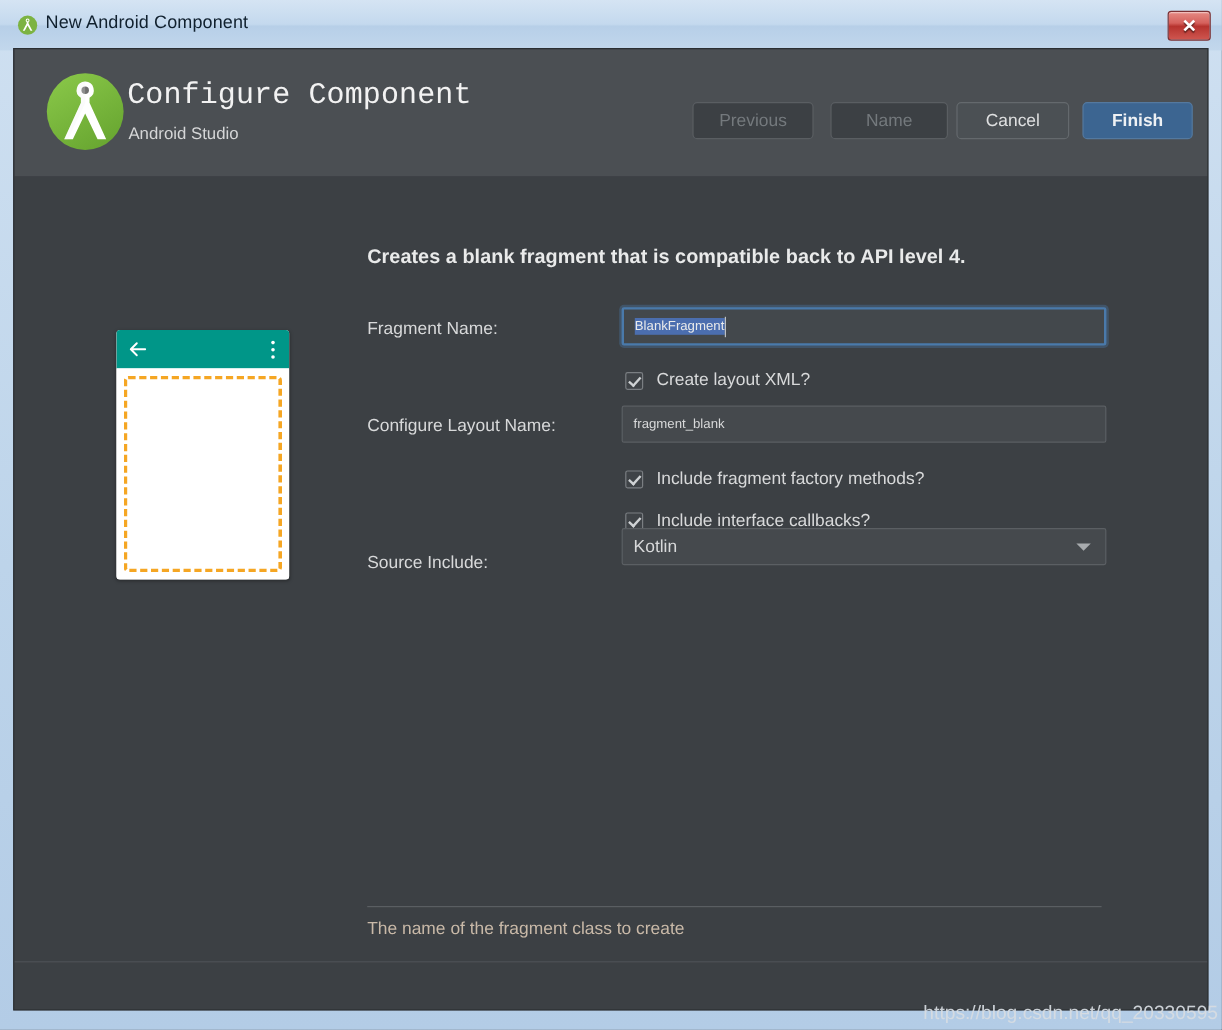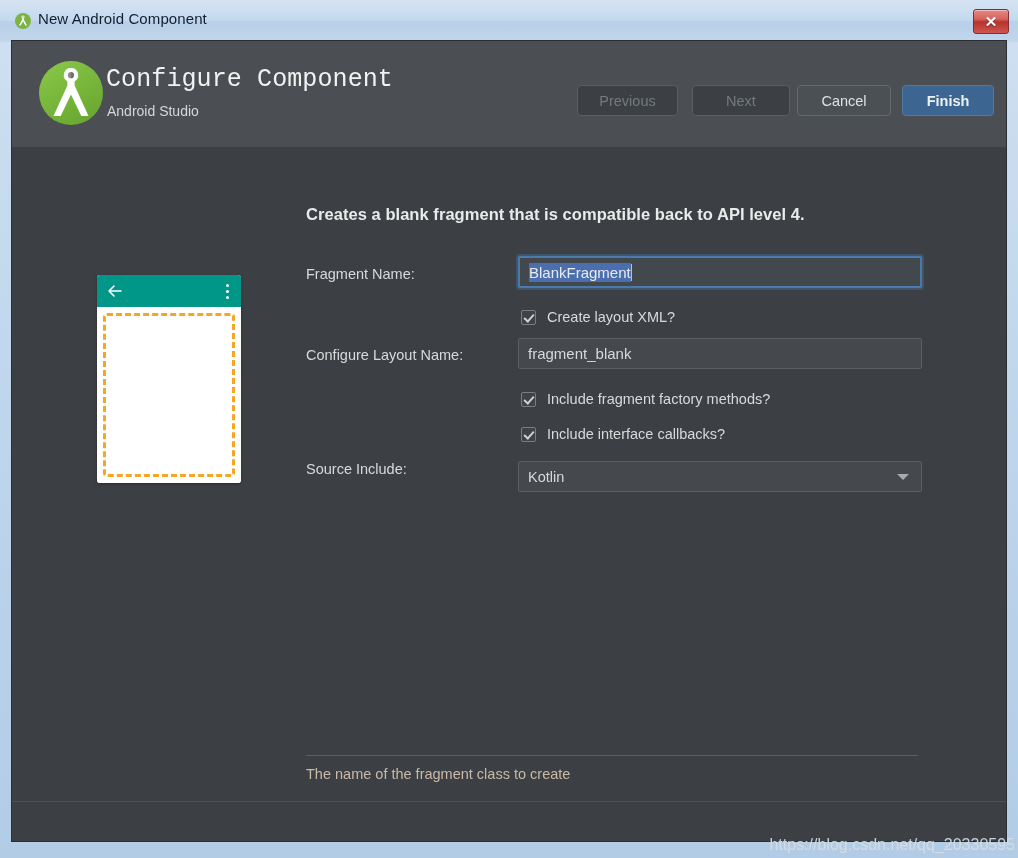--- a/index.html
+++ b/index.html
@@ -190,21 +190,21 @@
     font-size: 14.5px;
     color: #d8d9da;
     white-space: nowrap;
   }
   .textfield {
     position: absolute;
     box-sizing: border-box;
     background: #45494d;
     border: 1px solid #5b5f63;
     border-radius: 2px;
-    font-size: 15px;
+    font-size: 11px;
     color: #d8d9da;
     padding: 0 9px;
     display: flex;
     align-items: center;
   }
   .textfield.focused {
     border: 2px solid #4a7aab;
     background: #43484c;
     box-shadow: 0 0 0 2px rgba(74,122,171,.35);
   }
@@ -429,30 +429,30 @@
         <span class="checkbox"></span>
         <span class="cl">Include fragment factory methods?</span>
       </div>
 
       <div class="checkrow" style="left:509px; top:279px;">
         <span class="checkbox"></span>
         <span class="cl">Include interface callbacks?</span>
       </div>
 
       <div class="field-label" style="left:294px; top:314px;">Source Include:</div>
-      <div class="combo" style="left:506px; top:314px; width:404px; height:31px;">
+      <div class="combo" style="left:506px; top:293px; width:404px; height:31px;">
         <span class="cv">Kotlin</span>
         <span class="arrow"></span>
       </div>
 
       <div class="sep"></div>
       <div class="help-text">The name of the fragment class to create</div>
     </div>
 
     <div class="buttonbar"></div>
     <div class="btn ghost" style="left:565px; width:101px;">Previous</div>
-    <div class="btn ghost" style="left:680px; width:98px;">Next</div>
+    <div class="btn ghost" style="left:680px; width:98px;">Name</div>
     <div class="btn normal" style="left:785px; width:94px;">Cancel</div>
     <div class="btn primary" style="left:890px; width:92px;">Finish</div>
   </div>
 
   <div class="watermark">https://blog.csdn.net/qq_20330595</div>
 </div>
 
 </body></html>

